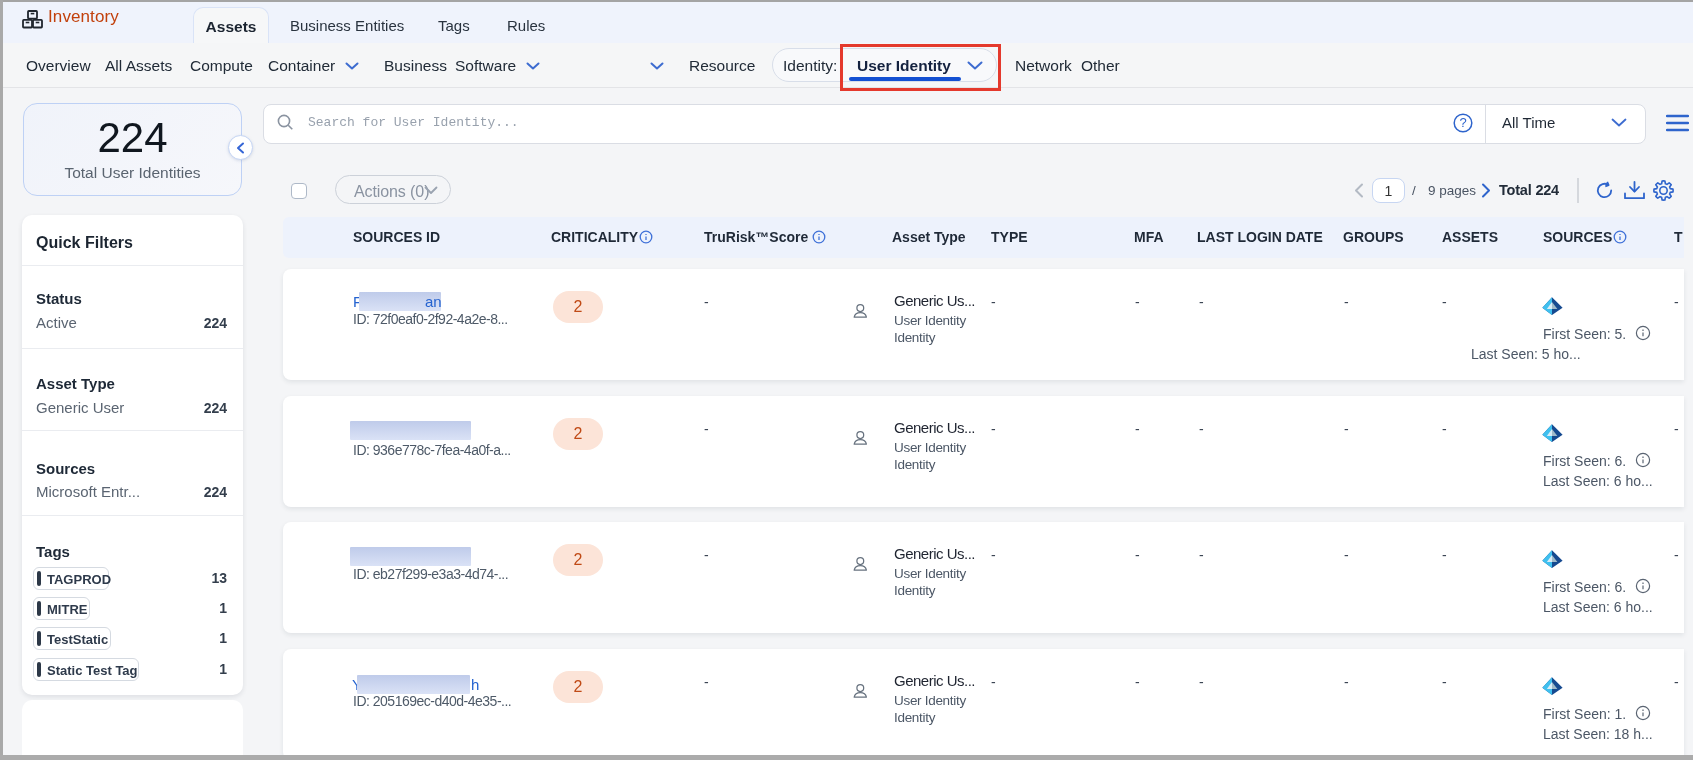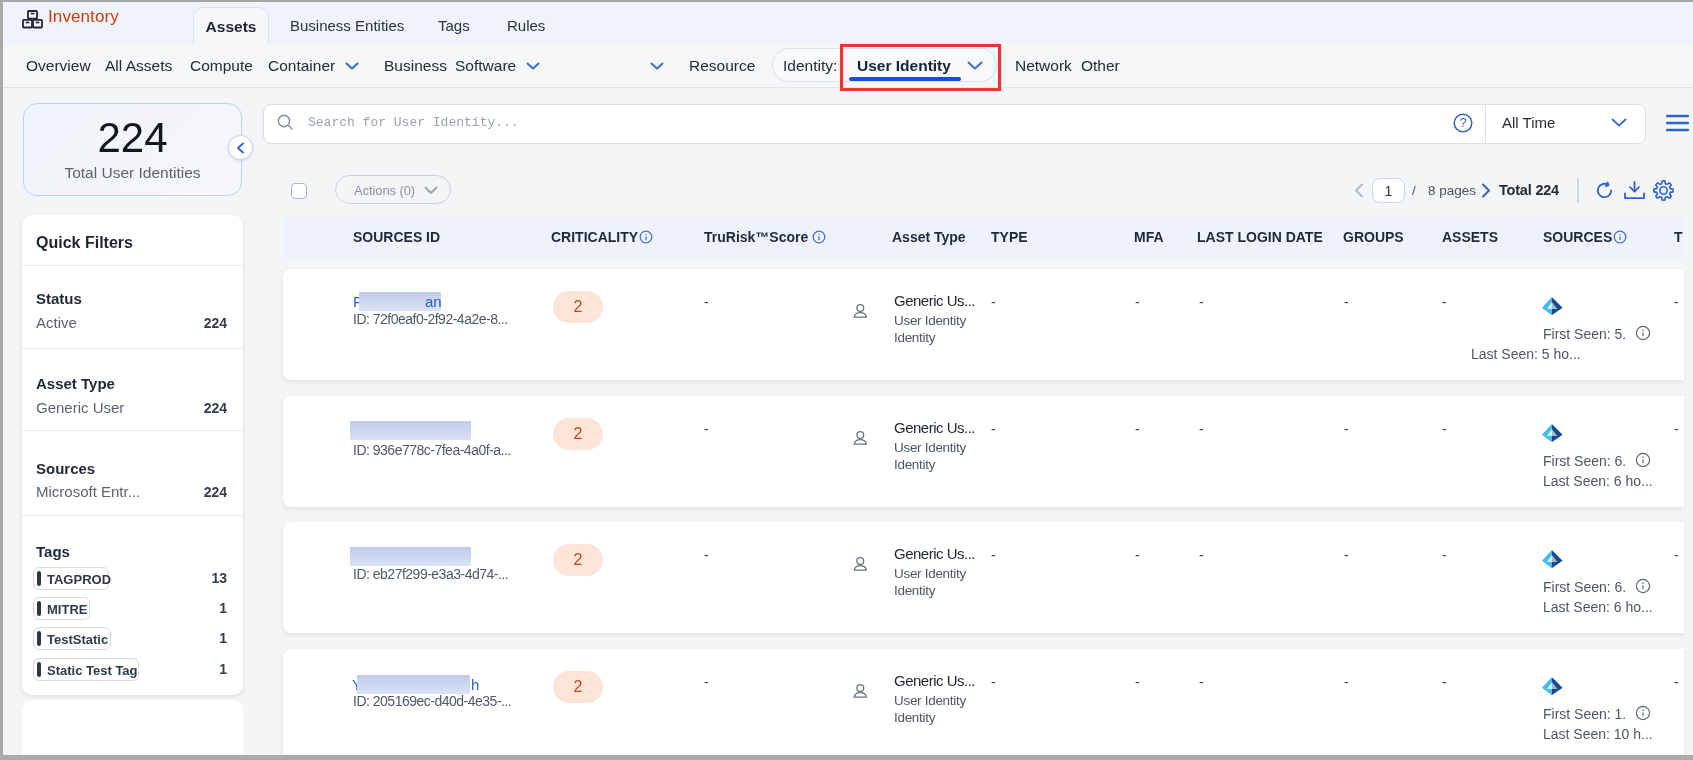--- a/index.html
+++ b/index.html
@@ -40,21 +40,21 @@
   .tagpill b { position:absolute; left:13px; top:4px; font-size:13px; color:#2e3a4b; font-style:normal; white-space:nowrap; }
   #nextcard { left:22px; top:700px; width:221px; height:60px; background:#fff; border-radius:10px 10px 0 0; z-index:1; }
   
   #searchbar { left:263px; top:104px; width:1383px; height:40px; background:#fff; border:1px solid #dadde4; border-radius:8px; }
   #sph { left:308px; top:115px; font-family:"Liberation Mono", monospace; font-size:13px; color:#98a1ad; }
   #alltime { left:1502px; top:114px; font-size:15px; color:#1f2834; }
   #sdivider { left:1485px; top:104px; width:1px; height:40px; background:#dadde4; }
   
   #checkbox { left:291px; top:183px; width:16px; height:16px; border:1.5px solid #aeb9c8; border-radius:4px; background:#fff; }
   #actionsbtn { left:335px; top:175px; width:116px; height:29px; border:1px solid #ccd1d9; border-radius:15px; }
-  #actionsbtn span { position:absolute; left:18px; top:7px; font-size:13px; color:#8a93a1; letter-spacing:-0.1px; }
+  #actionsbtn span { position:absolute; left:18px; top:7px; font-size:16px; color:#8a93a1; letter-spacing:-0.1px; }
   .pag { font-size:13.5px; color:#4a5463; top:183px; }
   #pagebox { left:1372px; top:178px; width:33px; height:25px; border:1px solid #c7d6f2; border-radius:8px; background:#fff; }
   #pagebox span { position:absolute; left:0; right:0; top:4px; text-align:center; font-size:14px; color:#333; }
   #total { left:1499px; top:182px; font-size:14.5px; color:#222c39; font-weight:bold; letter-spacing:-0.2px; }
   #pdiv { left:1577px; top:178px; width:1.5px; height:25px; background:#d5d8dd; }
   
   #thead { left:283px; top:217px; width:1401px; height:41px; background:#edf2fc; border-radius:6px 0 0 6px; z-index:2; }
   .th { position:absolute; top:12px; font-size:14px; font-weight:bold; color:#1f2937; white-space:nowrap; }
   .row { position:absolute; left:283px; width:1401px; height:111px; background:#fff; border-radius:8px 0 0 8px; box-shadow:0 2px 5px rgba(25,39,60,.09); }
   .cell { position:absolute; white-space:nowrap; }
@@ -191,21 +191,21 @@
 <div id="actionsbtn" class="abs">
     <span>Actions (0)</span>
   </div>
 <svg class="abs svgi" style="left:424px; top:186px;" width="14" height="9">
     <polyline points="1.5,1.5 7,7 12.5,1.5" fill="none" stroke="#9aa3b0" stroke-width="1.8" stroke-linecap="round" stroke-linejoin="round"></polyline>
   </svg>
 <div id="pagebox" class="abs">
     <span>1</span>
   </div>
 <div class="abs pag" style="left:1412px;">/</div>
-<div class="abs pag" style="left:1428px;">8 pages</div>
+<div class="abs pag" style="left:1428px;">9 pages</div>
 <div id="total" class="abs">Total 224</div>
 <div id="pdiv" class="abs"></div>
 <svg class="abs svgi" style="left:1354px; top:183px;" width="10" height="15">
     <polyline points="8,1.5 2,7.5 8,13.5" fill="none" stroke="#b3bac4" stroke-width="2" stroke-linecap="round" stroke-linejoin="round"></polyline>
   </svg>
 <svg class="abs svgi" style="left:1481px; top:183px;" width="10" height="15">
     <polyline points="2,1.5 8,7.5 2,13.5" fill="none" stroke="#2e64cc" stroke-width="2" stroke-linecap="round" stroke-linejoin="round"></polyline>
   </svg>
 <svg class="abs svgi" style="left:1595px; top:181px;" width="19" height="19" fill="none" stroke="#2e64cc" stroke-width="1.8">
     <path d="M16.2 9.5 A 6.7 6.7 0 1 1 13.2 3.9" stroke-linecap="round"></path>
@@ -380,14 +380,14 @@
       <polygon points="10,0.3 0.4,10.7 9.2,17.4 10,17.4" fill="#3fc0ef"></polygon>
       <polygon points="10,5 4.8,12 10,12" fill="#d8ecf7"></polygon>
       <polygon points="10,5 15.4,12 10,12" fill="#9fbac9"></polygon>
     </svg>
   <div class="cell seen" style="left:1260px; top:57px;">First Seen: 1.</div>
   <svg class="svgi" style="left:1352px; top:56px;" width="16" height="16" fill="none" stroke="#5a6472" stroke-width="1.2">
       <circle cx="8" cy="8" r="6.6"></circle>
       <line x1="8" y1="7.4" x2="8" y2="11.2"></line>
       <line x1="8" y1="4.6" x2="8" y2="5.9"></line>
     </svg>
-  <div class="cell seen" style="left:1260px; top:77px;">Last Seen: 10 h...</div>
+  <div class="cell seen" style="left:1260px; top:77px;">Last Seen: 18 h...</div>
 </div>
 
 </body></html>

